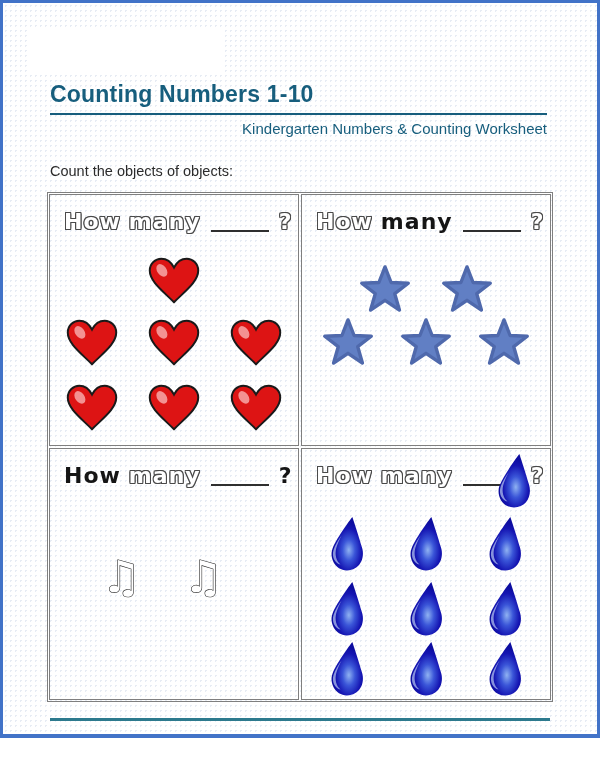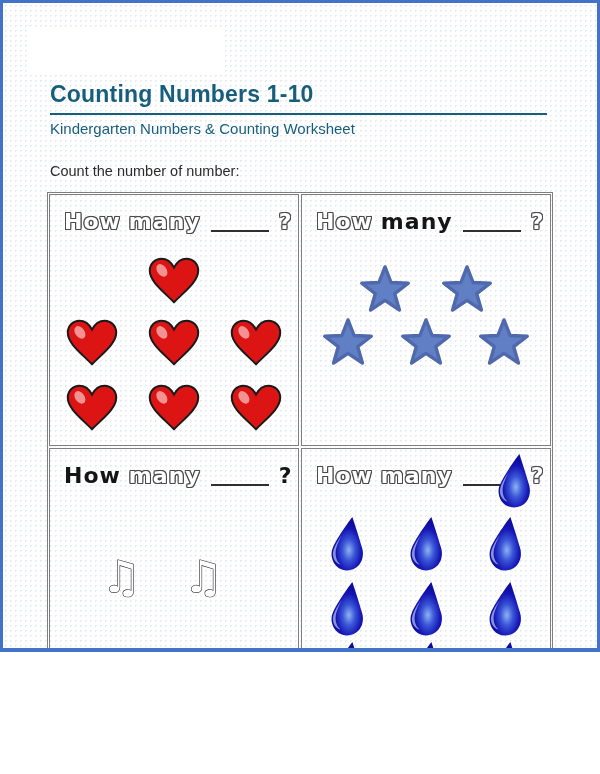--- a/index.html
+++ b/index.html
@@ -1,19 +1,19 @@
 <!DOCTYPE html>
 <html style="--accent: #175e7d; --footer-rule: #2d7a8e; --page-border: #4273c8; --grid-line: #7f7f7f; --texture-dot: #e7ecf4; --text-dark: #2b2b2b; --heart-red: #dd1414; --heart-highlight: #f5a0a0; --star-blue: #617fc4; --star-edge: #4f69ac; --drop-light: #8fb2f2; --drop-mid: #3a55d8; --drop-dark: #1515b2;"><head>
 <meta charset="utf-8">
 <style>
   * { margin:0; padding:0; box-sizing:border-box; }
   html,body { background:#fff; }
   .page{
     position:relative;
-    width:600px; height:652px;
+    width:600px; height:738px;
     border:3px solid var(--page-border,#4273c8);
     border-bottom-width:4px;
     background-color:#fff;
     background-image:radial-gradient(var(--texture-dot,#e7ecf4) 1px, rgba(0,0,0,0) 1px);
     background-size:5px 5px;
     font-family:"Liberation Sans", sans-serif;
     overflow:hidden;
   }
   .logo-box{
     position:absolute; left:27px; top:25px;
@@ -25,20 +25,21 @@
     font-size:23px; font-weight:bold;
     color:var(--accent,#175e7d);
     letter-spacing:0.2px;
     padding-bottom:5px;
     border-bottom:2px solid var(--accent,#175e7d);
   }
   .subtitle{
     margin-top:5px;
     font-size:15px;
     color:var(--accent,#175e7d);
+    text-align:right;
   }
   .instruction{
     margin:26px 0 0 47px;
     font-size:14.5px;
     font-weight:500;
     color:var(--text-dark,#2b2b2b);
   }
   .grid{
     margin:13px 0 0 44px;
     width:506px; height:510px;
@@ -109,21 +110,21 @@
 
 <div class="page">
 
   <div class="logo-box"></div>
 
   <div class="header">
     <h1 class="title">Counting Numbers 1-10</h1>
     <div class="subtitle">Kindergarten Numbers &amp; Counting Worksheet</div>
   </div>
 
-  <div class="instruction">Count the number of number:</div>
+  <div class="instruction">Count the objects of objects:</div>
 
   <div class="grid">
     <div class="cell q-hearts">
         <div class="heading">
           <span class="heading-word w-outline">How</span>
           <span class="heading-word w-outline">many</span>
           <span class="blank"></span>
           <span class="qmark w-outline">?</span>
         </div>
         <div class="icon-row icon-row-0">

